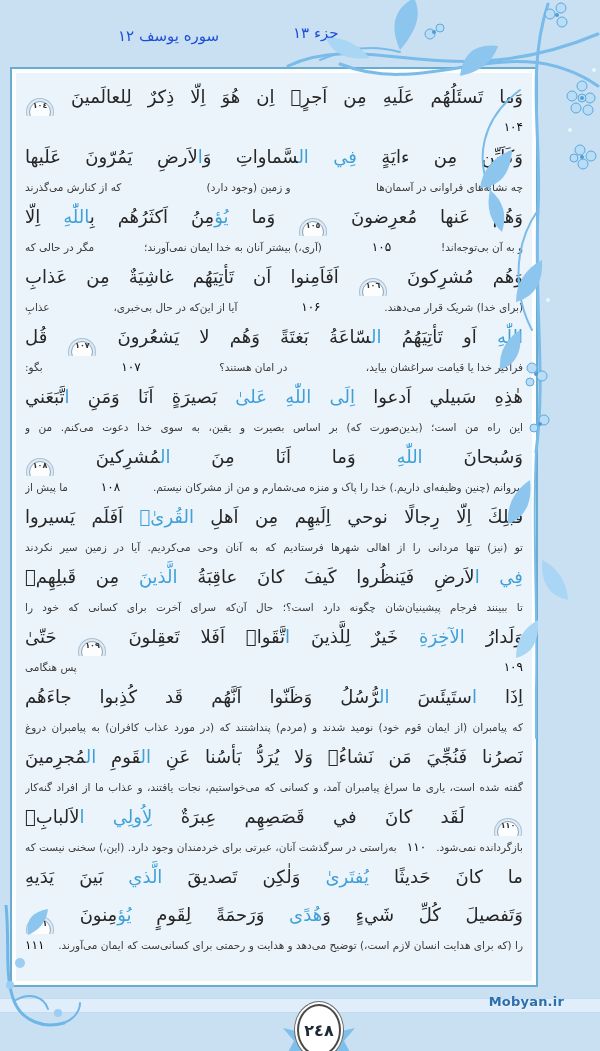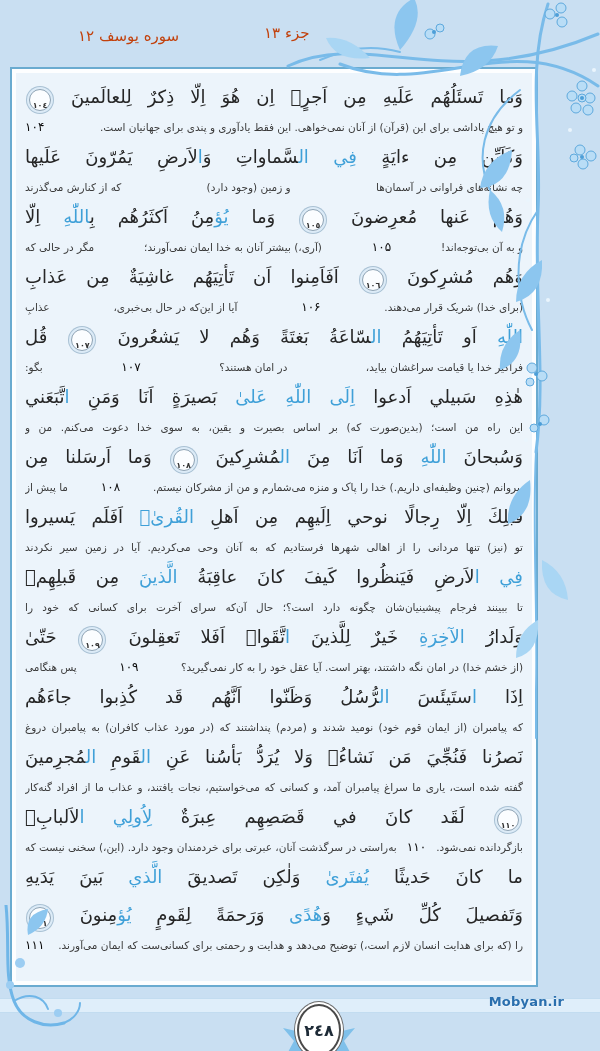--- a/index.html
+++ b/index.html
@@ -1,39 +1,39 @@
 <!DOCTYPE html>
 <html><head>
 <meta charset="utf-8">
 <style>
   html,body{margin:0;padding:0;}
   body{width:600px;height:1051px;position:relative;overflow:hidden;
        background:#c9dff2;font-family:"DejaVu Sans",sans-serif;}
 
-  .header-label{position:absolute;font-size:15px;color:#c2410c;z-index:2;direction:rtl;}
-  .hdr-juz{left:264px;top:24px;}
+  .header-label{position:absolute;font-size:15px;color:#1d4ed8;z-index:2;direction:rtl;margin-left:40px;}
+  .hdr-juz{left:253px;top:24px;}
   .hdr-sura{left:78px;top:27px;}
 
   .floral{position:absolute;top:0;right:0;width:320px;height:760px;z-index:3;pointer-events:none;}
   .flbl{position:absolute;left:0;top:905px;width:90px;height:130px;z-index:3;pointer-events:none;}
 
   .panel{position:absolute;left:10px;top:67px;width:528px;height:920px;
          background:#ecf4fb;border:2px solid #6aabd0;box-sizing:border-box;
          box-shadow:inset 0 0 0 4px #fdfeff;z-index:1;}
   .textcol{position:absolute;left:13px;right:13px;top:9px;bottom:6px;direction:rtl;}
 
   .row{width:100%;}
   .row.ar{height:38px;line-height:38px;font-size:18px;color:#262626;
           text-align:justify;text-align-last:justify;white-space:nowrap;overflow:hidden;}
   .row.fa{height:22px;display:flex;justify-content:space-between;align-items:center;
           font-size:10.5px;color:#3b3b3b;white-space:nowrap;overflow:hidden;}
   .row.fa.just{display:block;line-height:22px;text-align:justify;text-align-last:justify;}
   .blue{color:#3fa0d8;}
   .vnum{font-weight:normal;font-size:12px;color:#0a0a0a;}
-  .medal{display:inline-flex;align-items:flex-end;justify-content:center;
+  .medal{display:inline-flex;align-items:flex-start;justify-content:center;
          width:20px;height:20px;border-radius:50%;border:1px solid #8fa3b4;background:#fbfdff;
          box-shadow:0 0 0 2px #dcebf7,0 0 0 3px #a9c1d4;vertical-align:-5px;margin:0 4px;}
   .medal span{font-size:8px;font-weight:bold;color:#333;line-height:1;letter-spacing:-0.5px;}
 
   .band{position:absolute;left:0;right:0;top:998px;height:13px;background:#dfeefa;
         border-top:1px solid #c2dcf0;border-bottom:1px solid #c2dcf0;z-index:0;}
   .ribbon{position:absolute;left:281px;top:1026px;z-index:1;}
   .pgnum{position:absolute;left:297px;top:1004px;width:44px;height:52px;border-radius:50%;
          background:#ffffff;border:2px solid #4a4a4a;box-sizing:border-box;
          box-shadow:0 0 0 2px #ffffff,0 0 0 3px #6a6a6a;z-index:2;
@@ -122,21 +122,20 @@
   <circle cx="58" cy="108" r="4" fill="#9ccdf2"></circle>
   <path d="M28,30 q18,-8 20,-26 q-24,4 -20,26z" fill="#8cc6ef"></path>
 </svg>
 
 <div class="panel">
   <div class="textcol">
       <div class="row ar"><span>وَما تَسئَلُهُم عَلَيهِ مِن اَجرٍۚ اِن هُوَ اِلّا ذِكرٌ لِلعالَمينَ </span><span class="medal">
           <span>١٠٤</span>
         </span></div>
       <div class="row fa">
-        <span>و تو هيچ پاداشی برای اين (قرآن) از آنان نمی‌خواهی. اين فقط يادآوری و پندی برای جهانيان است.</span>
         <span class="vnum">۱۰۴</span>
       </div>
       <div class="row ar"><span>وَكَاَيِّن مِن ءايَةٍ </span><span class="blue">فِي </span><span class="blue">ال</span><span>سَّماواتِ وَ</span><span class="blue">ا</span><span>لاَرضِ يَمُرّونَ عَلَيها</span></div>
       <div class="row fa">
         <span>چه نشانه‌های فراوانی در آسمان‌ها</span>
         <span>و زمين (وجود دارد)</span>
         <span>كه از كنارش می‌گذرند</span>
       </div>
       <div class="row ar"><span>وَهُم عَنها مُعرِضونَ </span><span class="medal">
           <span>١٠٥</span>
@@ -162,35 +161,34 @@
       <div class="row fa">
         <span>فراگير خدا يا قيامت سراغشان بيايد،</span>
         <span>در امان هستند؟</span>
         <span class="vnum">۱۰۷</span>
         <span>بگو:</span>
       </div>
       <div class="row ar"><span>هٰذِهِ سَبيلي اَدعوا </span><span class="blue">اِلَى اللّٰهِ</span><span> </span><span class="blue">عَلىٰ</span><span> بَصيرَةٍ اَنَا وَمَنِ </span><span class="blue">ا</span><span>تَّبَعَني</span></div>
       <div class="row fa just"><span>اين راه من است؛ (بدين‌صورت كه) بر اساس بصيرت و يقين، به سوی خدا دعوت می‌كنم. من و</span></div>
       <div class="row ar"><span>وَسُبحانَ </span><span class="blue">اللّٰهِ</span><span> وَما اَنَا مِنَ </span><span class="blue">ال</span><span>مُشرِكينَ </span><span class="medal">
           <span>١٠٨</span>
-        </span><span> وَما اَرسَلنا مِن</span></div>
+        </span></div>
       <div class="row fa">
         <span>پيروانم (چنين وظيفه‌ای داريم.) خدا را پاک و منزه می‌شمارم و من از مشركان نيستم.</span>
         <span class="vnum">۱۰۸</span>
         <span>ما پيش از</span>
       </div>
       <div class="row ar"><span>قَبلِكَ اِلّا رِجالًا نوحي اِلَيهِم مِن اَهلِ </span><span class="blue">القُرىٰۚ</span><span> اَفَلَم يَسيروا</span></div>
       <div class="row fa just"><span>تو (نيز) تنها مردانی را از اهالی شهرها فرستاديم كه به آنان وحی می‌كرديم. آيا در زمين سير نكردند</span></div>
       <div class="row ar"><span class="blue">فِي ا</span><span>لاَرضِ فَيَنظُروا كَيفَ كانَ عاقِبَةُ </span><span class="blue">الَّذينَ</span><span> مِن قَبلِهِمۗ</span></div>
       <div class="row fa just"><span>تا ببينند فرجام پيشينيان‌شان چگونه دارد است؟؛ حال آن‌كه سرای آخرت برای كسانی كه خود را</span></div>
       <div class="row ar"><span>وَلَدارُ </span><span class="blue">الآخِرَةِ</span><span> خَيرٌ لِلَّذينَ </span><span class="blue">ا</span><span>تَّقَواۗ اَفَلا تَعقِلونَ </span><span class="medal">
           <span>١٠٩</span>
         </span><span> حَتّىٰ</span></div>
       <div class="row fa">
-        <span>(از خشم خدا) در امان نگه داشتند، بهتر است. آيا عقل خود را به كار نمی‌گيريد؟</span>
         <span class="vnum">۱۰۹</span>
         <span>پس هنگامی</span>
       </div>
       <div class="row ar"><span>اِذَا </span><span class="blue">ا</span><span>ستَيئَسَ </span><span class="blue">ال</span><span>رُّسُلُ وَظَنّوا اَنَّهُم قَد كُذِبوا جاءَهُم</span></div>
       <div class="row fa just"><span>كه پيامبران (از ايمان قوم خود) نوميد شدند و (مردم) پنداشتند كه (در مورد عذاب كافران) به پيامبران دروغ</span></div>
       <div class="row ar"><span>نَصرُنا فَنُجِّيَ مَن نَشاءُۖ وَلا يُرَدُّ بَأسُنا عَنِ </span><span class="blue">ال</span><span>قَومِ </span><span class="blue">ال</span><span>مُجرِمينَ</span></div>
       <div class="row fa just"><span>گفته شده است، ياری ما سراغ پيامبران آمد، و كسانی كه می‌خواستيم، نجات يافتند، و عذاب ما از افراد گنه‌كار</span></div>
       <div class="row ar"><span class="medal">
           <span>١١٠</span>
         </span><span> لَقَد كانَ في قَصَصِهِم عِبرَةٌ </span><span class="blue">لِاُولِي</span><span> </span><span class="blue">ا</span><span>لاَلبابِۗ</span></div>

